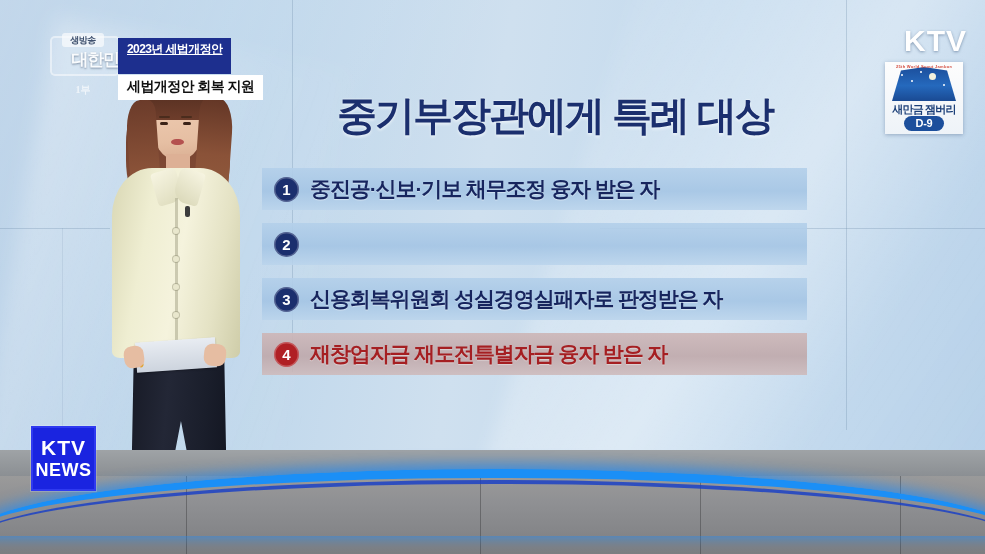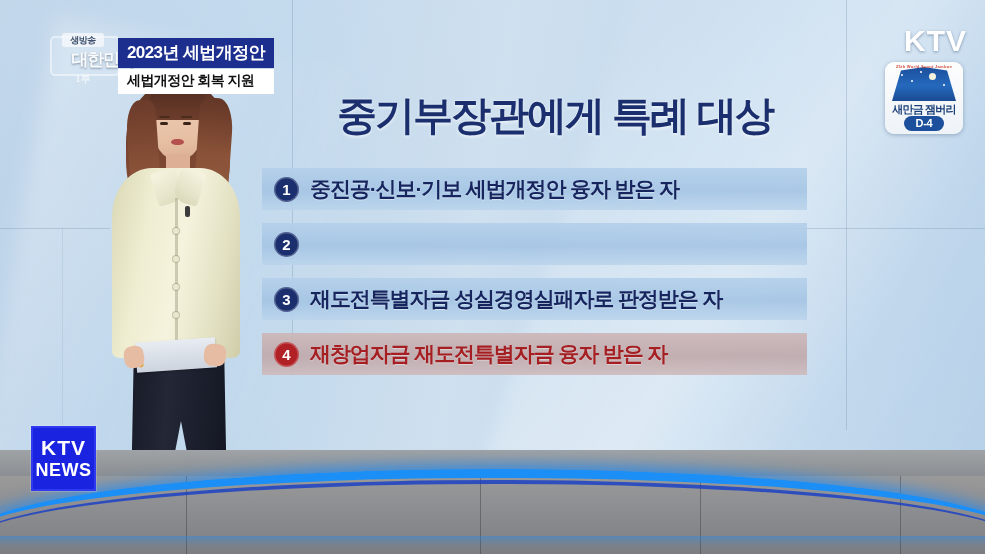--- a/index.html
+++ b/index.html
@@ -139,48 +139,49 @@
     background:rgba(255,255,255,.72);border-radius:3px;
     font-size:9px;font-weight:bold;color:#2b3d5c;text-align:center;line-height:14px;
     letter-spacing:-0.5px;
   }
   .pl-main{
     position:absolute;left:0;top:16px;width:70px;
     text-align:center;font-size:17px;font-weight:bold;color:#fff;
     letter-spacing:-1.2px;text-shadow:0 1px 2px rgba(40,60,90,.6);margin-left:20px;
   }
   .pl-part{
-    position:absolute;left:0;top:40px;width:70px;text-align:center;
+    position:absolute;left:0;top:51px;width:70px;text-align:center;
     font-size:10px;color:rgba(255,255,255,.75);font-weight:bold;
   }
 
   
   .headline{position:absolute;left:118px;top:38px;}
   .hl-top{
     display:inline-block;background:#1d2f8e;color:#fff;
-    font-size:17px;font-weight:bold;letter-spacing:-0.6px;
-    padding:3px 9px 4px 9px;
+    font-size:12px;font-weight:bold;letter-spacing:-0.6px;
+    padding:3px 9px 16px 9px;
+    text-decoration:underline;
   }
   .hl-bot{
     display:block;background:#ffffff;color:#111;
     font-size:14px;font-weight:bold;letter-spacing:-0.6px;
     padding:3px 9px 4px 9px;margin-top:1px;
   }
 
   
   .ktv-top{
     position:absolute;right:18px;top:24px;
     font-size:30px;font-weight:bold;color:#ffffff;letter-spacing:1px;
     text-shadow:0 1px 3px rgba(30,60,100,.45);
   }
   
   .jam{
     position:absolute;right:22px;top:62px;width:78px;height:72px;
     background:linear-gradient(180deg,#fdfdfd,#eef3f8);
-    border-radius:9px;box-shadow:0 1px 4px rgba(40,70,110,.35);
+    border-radius:0;box-shadow:0 1px 4px rgba(40,70,110,.35);
     overflow:hidden;
   }
   .jam-art{
     position:absolute;left:7px;top:5px;width:64px;height:34px;
     background:linear-gradient(180deg,#1c4f9c 0%,#2569bd 55%,#1a4a93 100%);
     clip-path:polygon(0% 100%,14% 10%,50% 0%,86% 10%,100% 100%);
   }
   .jam-star{position:absolute;background:#fff;border-radius:50%;}
   .jam-moon{position:absolute;left:44px;top:11px;width:7px;height:7px;border-radius:50%;background:#f4f2dd;}
   .jam-arc{
@@ -318,39 +319,39 @@
 
   <div class="jam">
     <div class="jam-art"></div>
     <div class="jam-arc">25th World Scout Jamboree 2023</div>
     <div class="jam-star" style="left:16px;top:12px;width:2px;height:2px;"></div>
     <div class="jam-star" style="left:26px;top:18px;width:2px;height:2px;"></div>
     <div class="jam-star" style="left:58px;top:22px;width:2px;height:2px;"></div>
     <div class="jam-star" style="left:35px;top:9px;width:2px;height:2px;"></div>
     <div class="jam-moon"></div>
     <div class="jam-name">새만금 잼버리</div>
-    <div class="jam-d">D-4</div>
+    <div class="jam-d">D-9</div>
   </div>
 
   <div class="gfx-title">중기부장관에게 특례 대상</div>
 
   <div class="rows">
 
     <div class="row blue">
       <div class="num blue">1</div>
-      <div class="row-text">중진공·신보·기보 세법개정안 융자 받은 자</div>
+      <div class="row-text">중진공·신보·기보 채무조정 융자 받은 자</div>
     </div>
 
     <div class="row blue">
       <div class="num blue">2</div>
     </div>
 
     <div class="row blue">
       <div class="num blue">3</div>
-      <div class="row-text">재도전특별자금 성실경영실패자로 판정받은 자</div>
+      <div class="row-text">신용회복위원회 성실경영실패자로 판정받은 자</div>
     </div>
 
     <div class="row red">
       <div class="num red">4</div>
       <div class="row-text">재창업자금 재도전특별자금 융자 받은 자</div>
     </div>
 
   </div>
 
   <div class="ktv-news">

